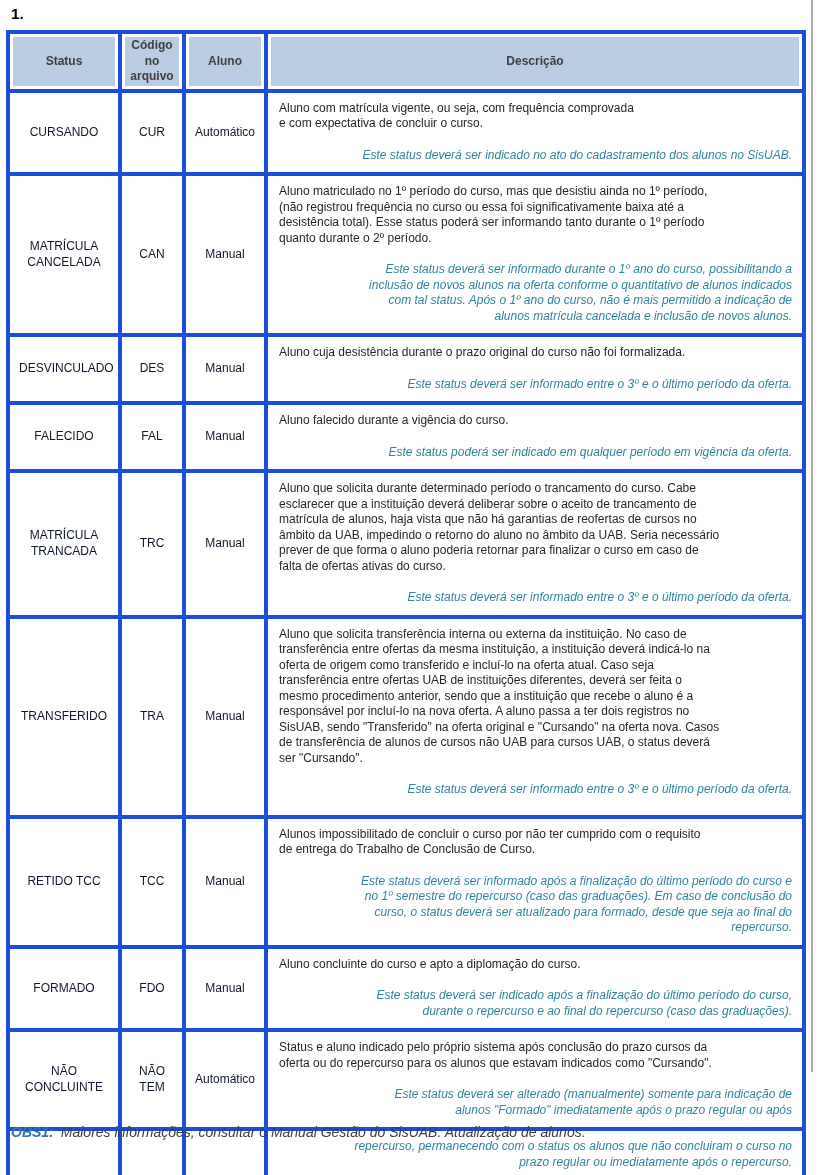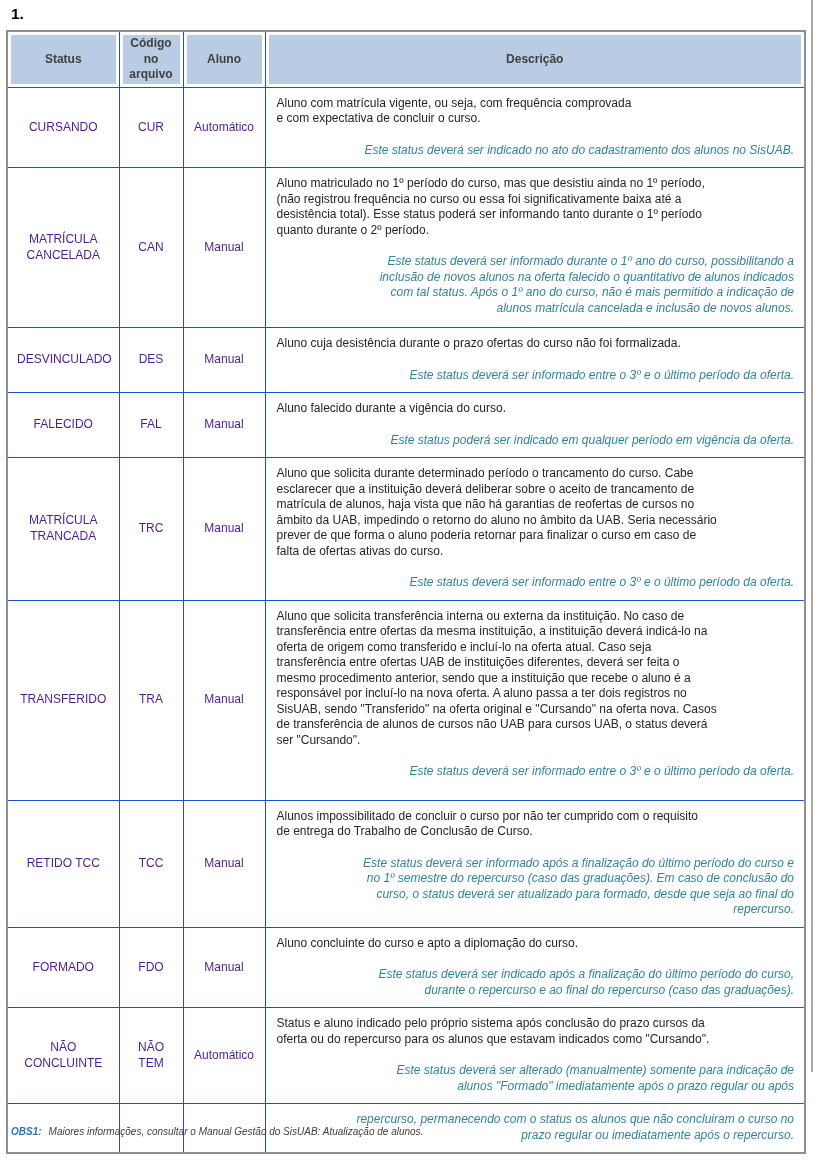--- a/index.html
+++ b/index.html
@@ -19,38 +19,38 @@
   .doc-title .num { margin-right: 15px; }
 
   table.status-table {
     position: absolute; top: 30px; left: 6px;
     width: 800px;
     border-collapse: collapse;
     border: 2px solid #8f8f8f;
     table-layout: fixed;
   }
   .status-table td, .status-table th {
-    border: 1px solid #1d4ed8;
+    border: 4px solid #1d4ed8;
     font-size: 12px;
     line-height: 15.5px;
   }
   .status-table th {
     background: #b9cce4;
     box-shadow: inset 0 0 0 3px #ffffff;
     color: #404040;
     font-weight: bold;
     text-align: center;
     vertical-align: middle;
     white-space: pre-line;
     padding: 4px 2px;
   }
   .cell-mid {
     text-align: center;
     vertical-align: middle;
-    color: #4c1d95;
+    color: #0f172a;
     white-space: pre-line;
     padding: 4px 9px;
   }
   .cell-desc {
     vertical-align: top;
     padding: 8px 10px 9px 11px;
     color: #262626;
   }
   .desc-text { margin: 0; white-space: pre-line; }
   .desc-note {
@@ -62,21 +62,21 @@
   }
   .desc-note.first { margin-top: 0; }
 
   .page-edge-line {
     position: absolute; left: 811px; top: 0;
     width: 2px; height: 1072px;
     background: #a9a9a9;
   }
 
   .footnotes { position: absolute; left: 11px; top: 1124px; width: 780px; }
-  .obs-line { margin-bottom: 14px; font-size: 10px; font-style: italic; line-height: 16px; }
+  .obs-line { margin-bottom: 14px; font-size: 14px; font-style: italic; line-height: 16px; }
   .obs-label { color: #2e74b5; font-weight: bold; margin-right: 7px; }
   .obs-text { color: #3f3f3f; }
 </style>
 </head>
 <body>
 
 <div class="doc-title">
   <span class="num">1.</span>
 </div>
 
@@ -112,32 +112,32 @@
     <td class="cell-mid">MATRÍCULA
 CANCELADA</td>
     <td class="cell-mid">CAN</td>
     <td class="cell-mid">Manual</td>
     <td class="cell-desc">
       <p class="desc-text">Aluno matriculado no 1º período do curso, mas que desistiu ainda no 1º período,
 (não registrou frequência no curso ou essa foi significativamente baixa até a
 desistência total). Esse status poderá ser informando tanto durante o 1º período
 quanto durante o 2º período.</p>
       <p class="desc-note">Este status deverá ser informado durante o 1º ano do curso, possibilitando a
-inclusão de novos alunos na oferta falecido o quantitativo de alunos indicados
+inclusão de novos alunos na oferta conforme o quantitativo de alunos indicados
 com tal status.  Após o 1º ano do curso, não é mais permitido a indicação de
 alunos matrícula cancelada e inclusão de novos alunos.</p>
     </td>
   </tr>
 
   <tr style="height:64px">
     <td class="cell-mid">DESVINCULADO</td>
     <td class="cell-mid">DES</td>
     <td class="cell-mid">Manual</td>
     <td class="cell-desc">
-      <p class="desc-text">Aluno cuja desistência durante o prazo ofertas do curso não foi formalizada.</p>
+      <p class="desc-text">Aluno cuja desistência durante o prazo original do curso não foi formalizada.</p>
       <p class="desc-note">Este status deverá ser informado entre o 3º e o último período da oferta.</p>
     </td>
   </tr>
 
   <tr style="height:61px">
     <td class="cell-mid">FALECIDO</td>
     <td class="cell-mid">FAL</td>
     <td class="cell-mid">Manual</td>
     <td class="cell-desc">
       <p class="desc-text">Aluno falecido durante a vigência do curso.</p>

